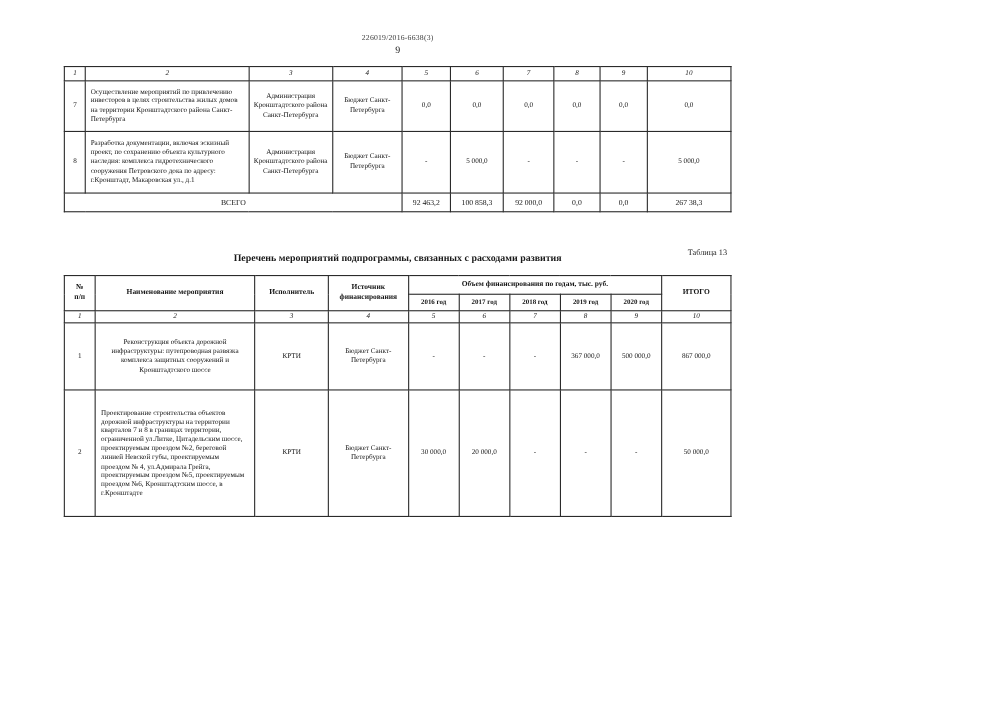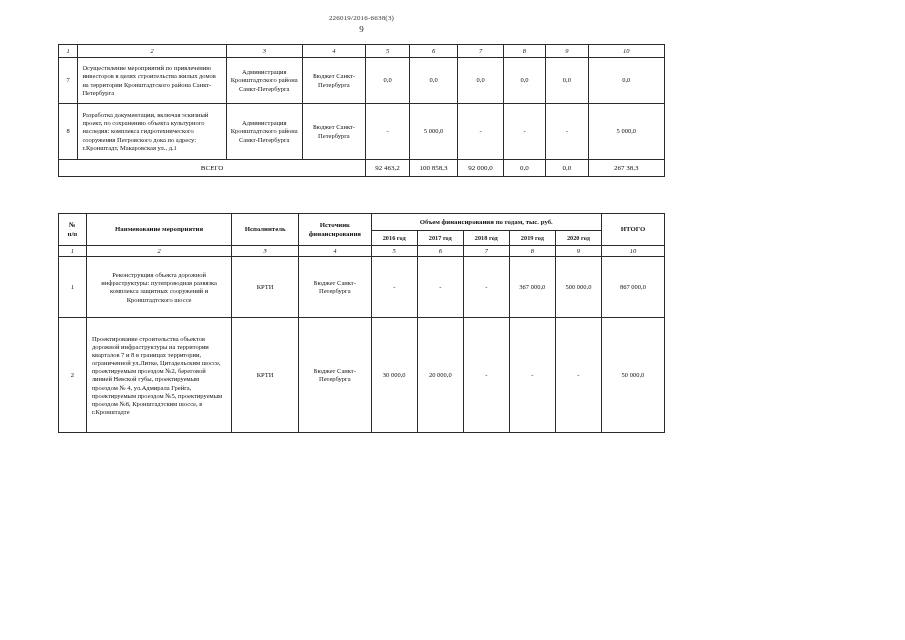--- a/index.html
+++ b/index.html
@@ -13,21 +13,21 @@
     font-family: "Liberation Serif", serif;
     color: #1a1a1a;
     position: relative;
     overflow: hidden;
   }
   .page {
     position: relative;
     width: 723px;
     height: 640px;
     box-sizing: border-box;
-    padding: 0 58px;
+    padding: 16px 58px;
   }
   .doc-code {
     text-align: center;
     font-size: 7px;
     color: #3a3a3a;
     padding-top: 14px;
     letter-spacing: 0.2px;
   }
   .page-number {
     text-align: center;
@@ -169,20 +169,22 @@
         <td class="c">0,0</td>
         <td class="c">0,0</td>
         <td class="c">267 38,3</td>
       </tr>
     </tbody>
   </table>
 
   <div style="height:12px"></div>
 
   <div style="position:relative; margin-top:10px;">
+    <div class="subtitle" style="margin-top:0; margin-bottom:0; position:relative; top:14px;">Перечень мероприятий подпрограммы, связанных с расходами развития</div>
+    <div class="tablelabel" style="margin-top:0;">Таблица 13</div>
   </div>
 
   <div style="height:14px"></div>
 
   <table class="main-table">
     <colgroup>
       <col style="width:4.6%">
       <col style="width:24%">
       <col style="width:11%">
       <col style="width:12%">

